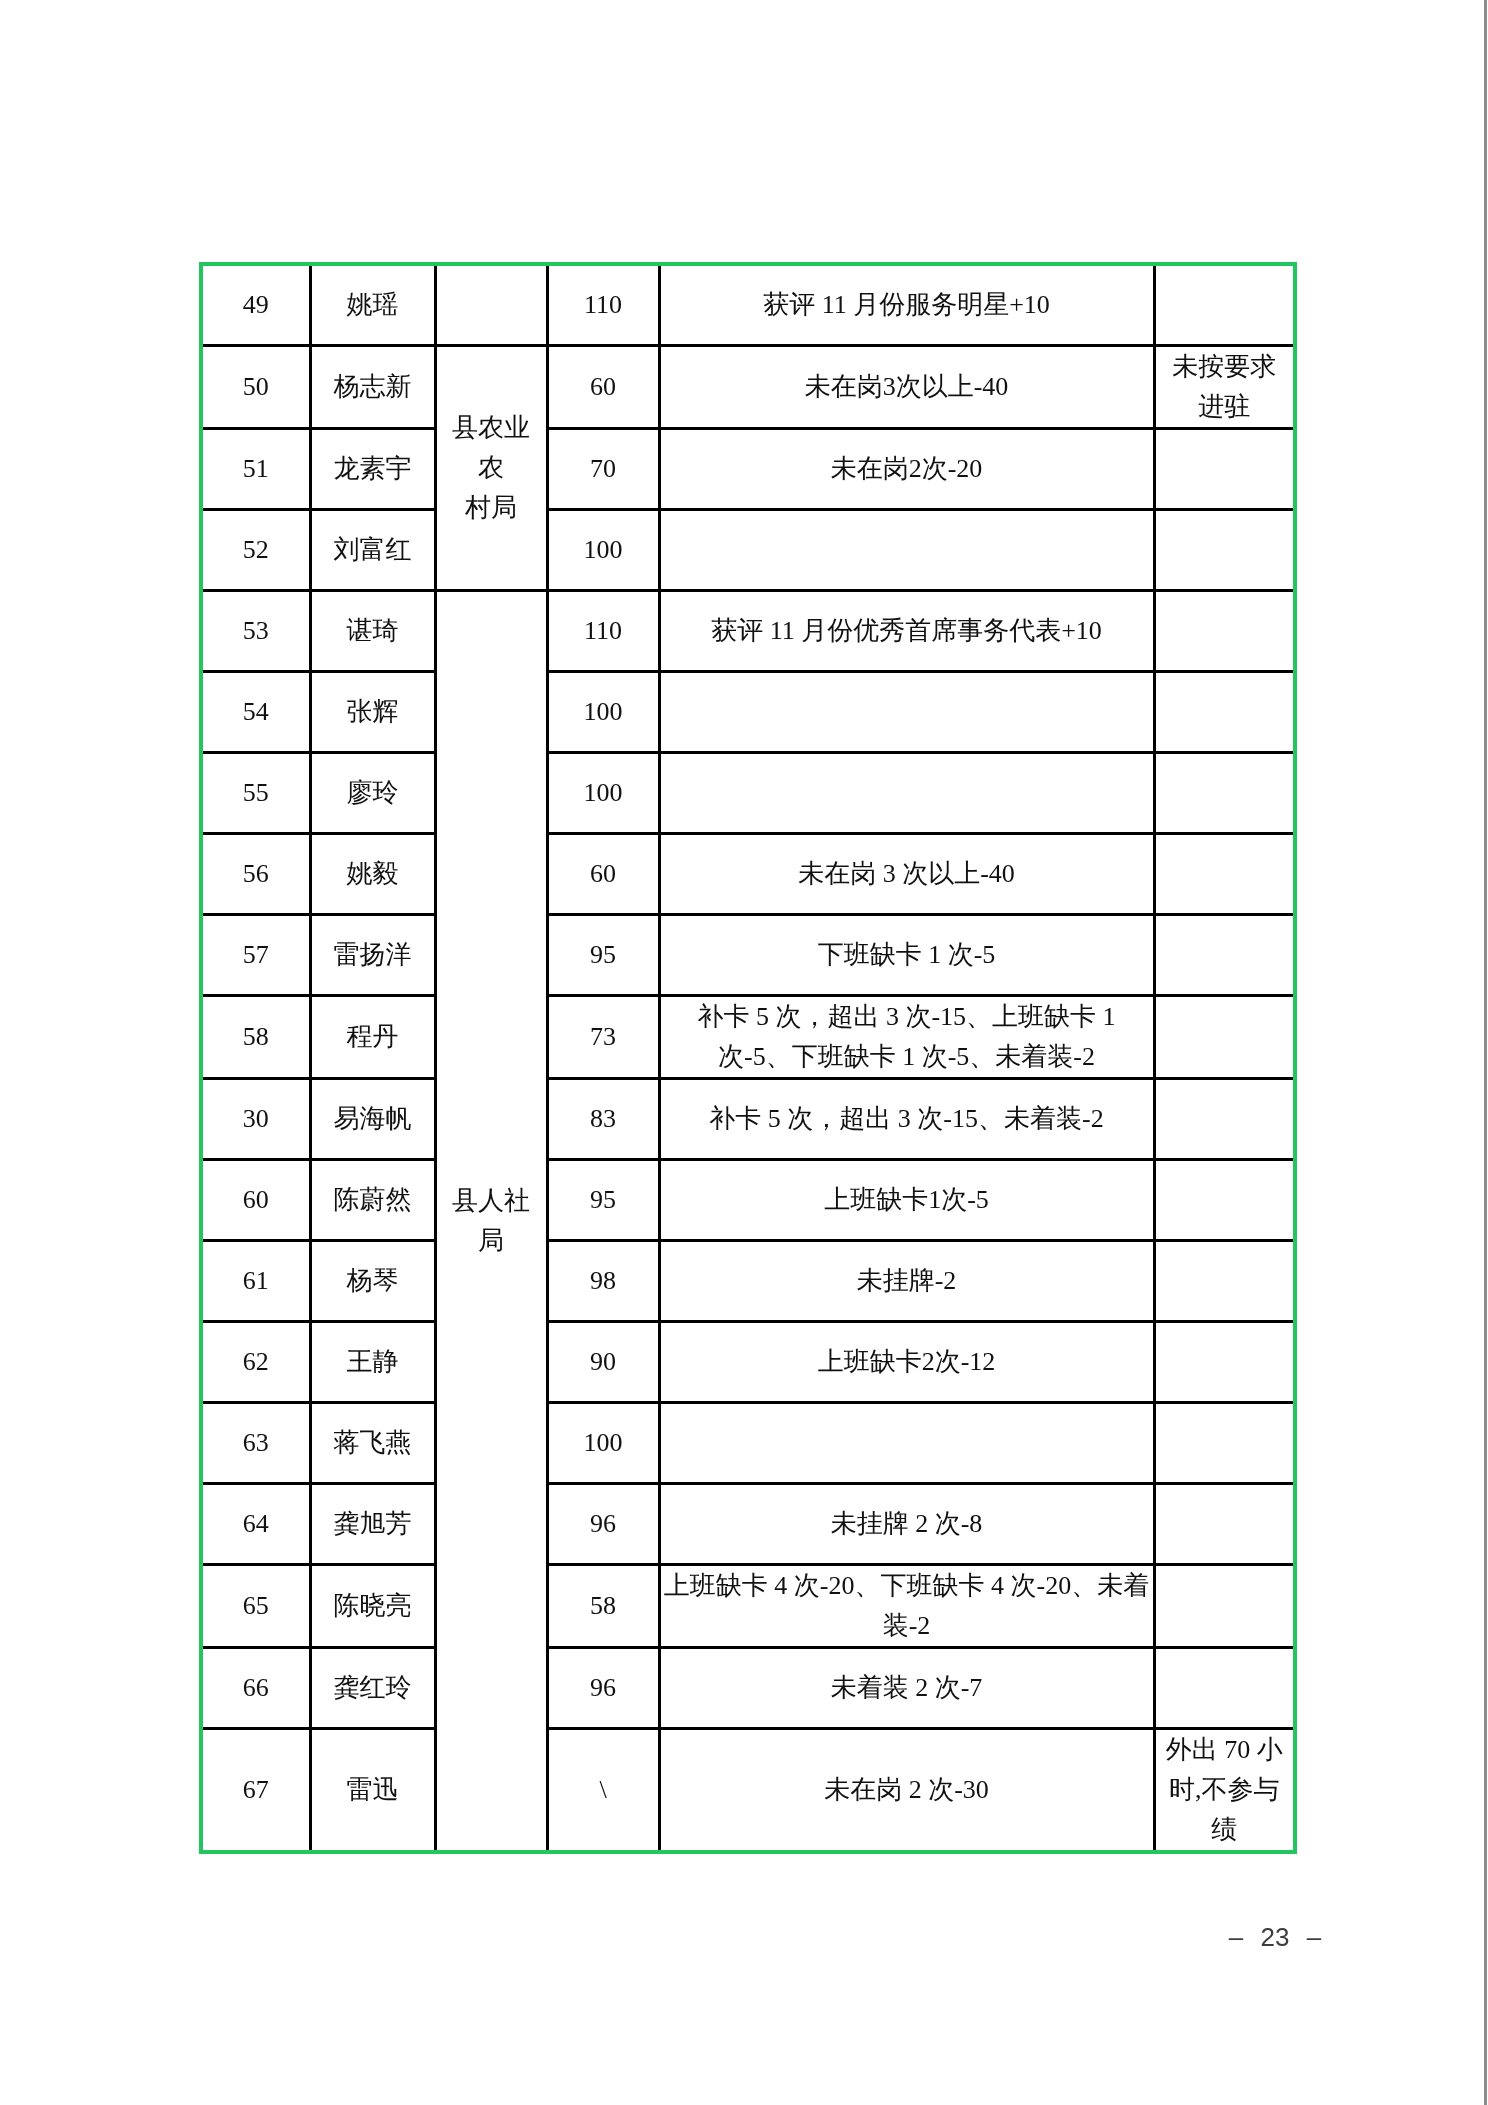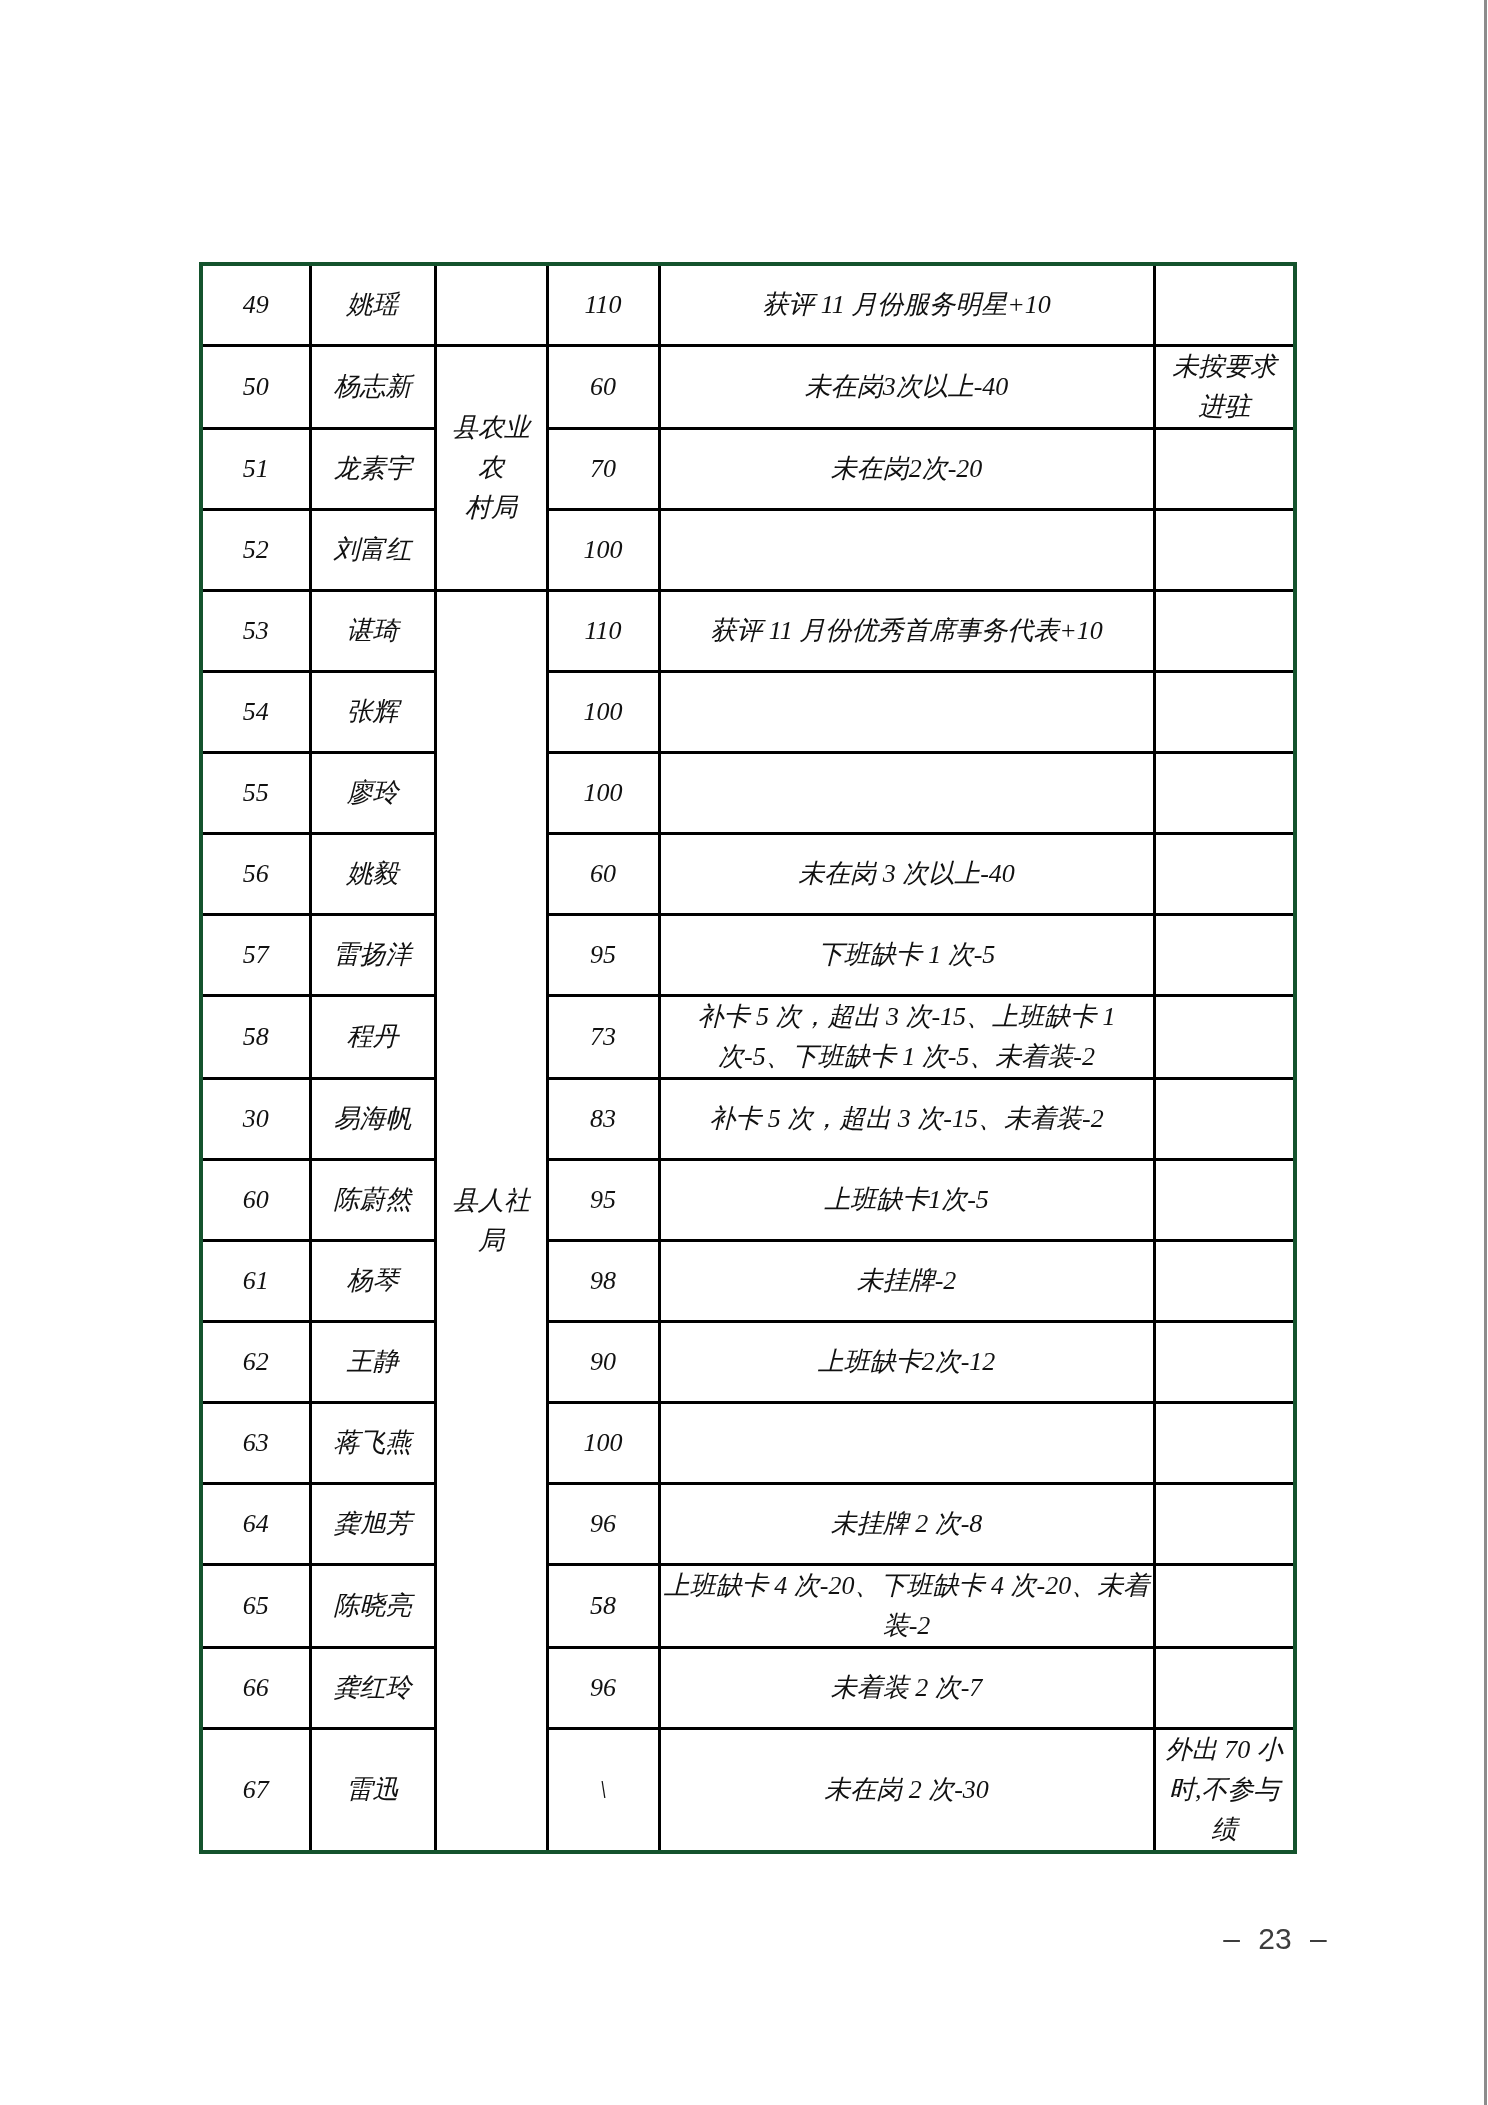--- a/index.html
+++ b/index.html
@@ -8,43 +8,42 @@
     font-family:"Liberation Serif","DejaVu Serif",serif;color:#111;
     overflow:hidden;
   }
   .page{position:absolute;inset:0;background:#ffffff;}
   
   .page-edge{position:absolute;left:1484px;top:0;width:3px;height:2105px;background:#8c8c8c;}
 
   table.score{
     position:absolute;left:199px;top:262px;width:1094px;
     border-collapse:collapse;table-layout:fixed;
-    border:4px solid #14532d;
-    font-style:italic;
+    border:4px solid #22c55e;
   }
   table.score td{
     border:3px solid #000;
     height:78px;
     vertical-align:middle;
     text-align:center;
     font-size:26px;
     line-height:1.54;
     padding:0 3px;
     white-space:pre-line;
     overflow:hidden;
   }
   td.c-dept{padding:0 1px;}
   td.c-remark{padding:0 6px;}
   td.c-note{padding:0 2px;margin-left:27px;}
 
   .page-number{
     position:absolute;left:1175px;top:1922px;width:200px;
     text-align:center;
     font-family:"Liberation Sans","DejaVu Sans",sans-serif;
-    font-size:30px;font-weight:400;color:#3d3d3d;
+    font-size:26px;font-weight:400;color:#3d3d3d;
     word-spacing:10px;
   }
 </style>
 </head>
 <body>
 
 <div class="page">
 
   <table class="score">
     <colgroup>

